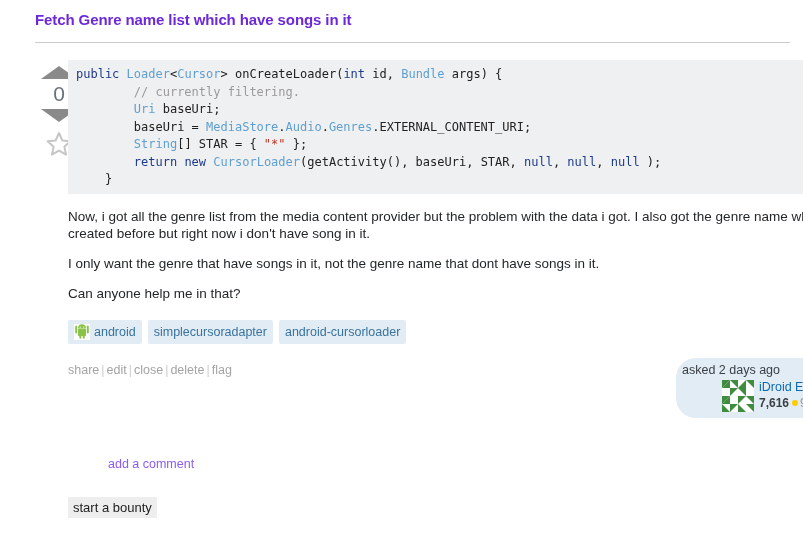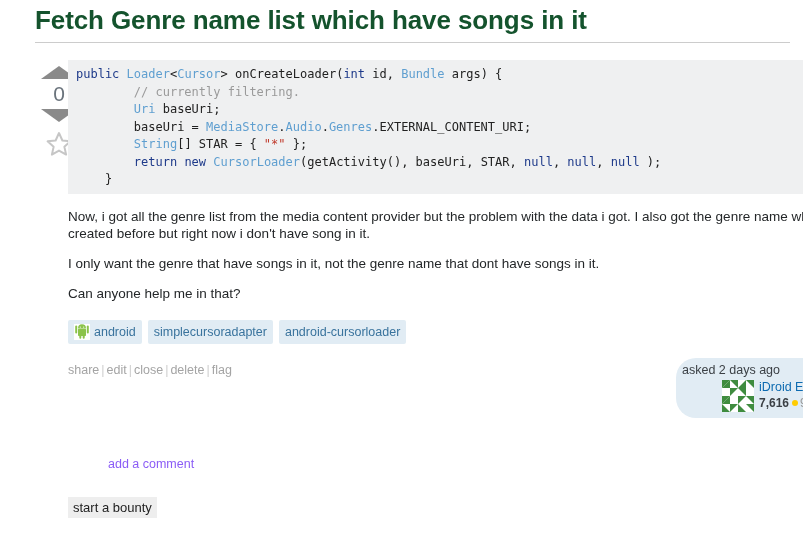--- a/index.html
+++ b/index.html
@@ -18,24 +18,24 @@
   }
 
   
   #question-header {
     position: absolute;
     left: 35px;
     top: 6px;
     width: 755px;
   }
   #question-title {
-    font-size: 26px;
+    font-size: 15px;
     line-height: 28px;
     font-weight: bold;
-    color: #14532d;
+    color: #6d28d9;
     letter-spacing: -0.1px;
     margin: 0;
     padding: 0 0 8px 0;
     white-space: nowrap;
   }
   #title-divider {
     border-bottom: 1px solid #cccccc;
     width: 755px;
     height: 0;
   }

